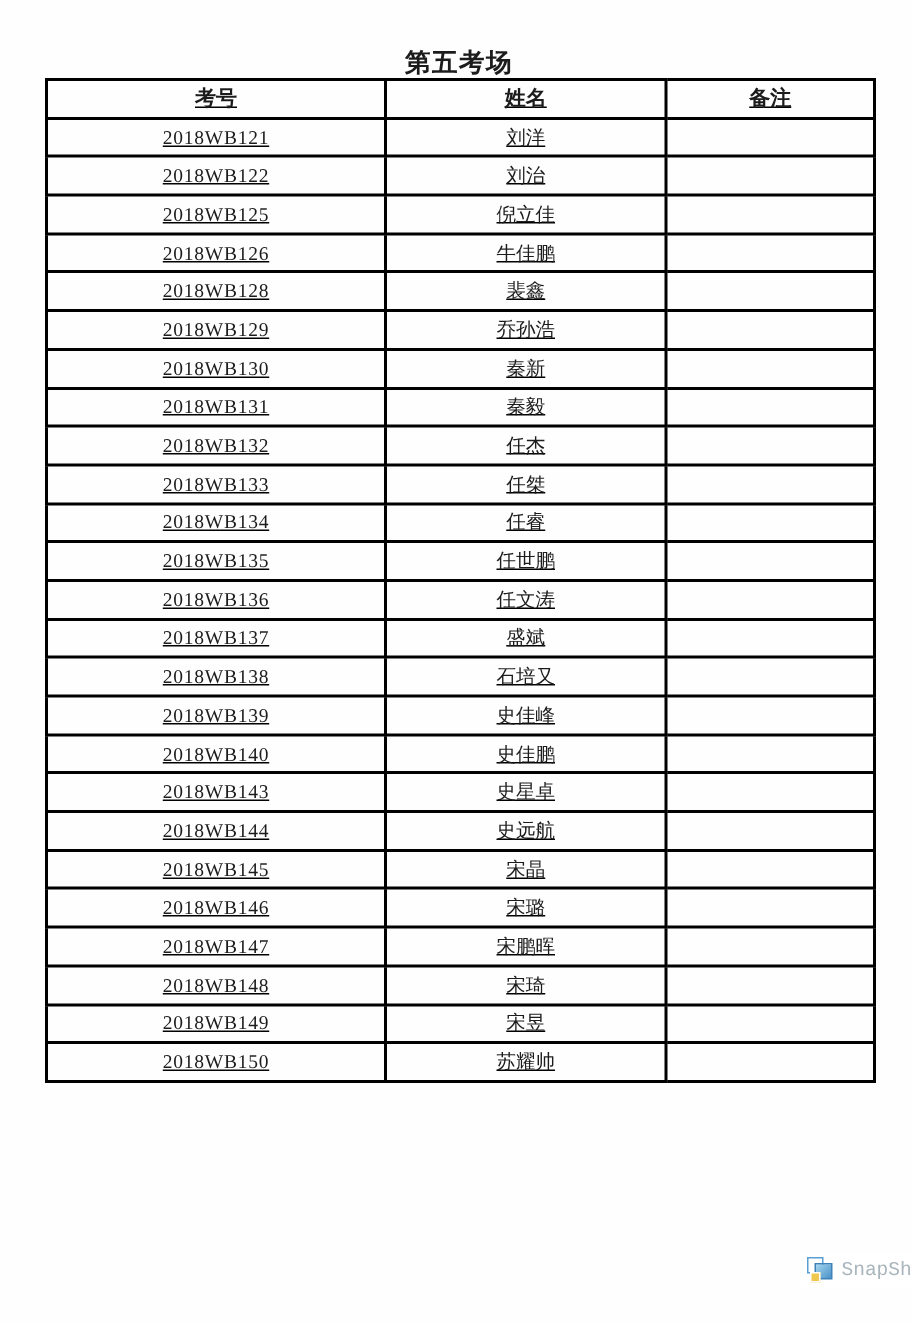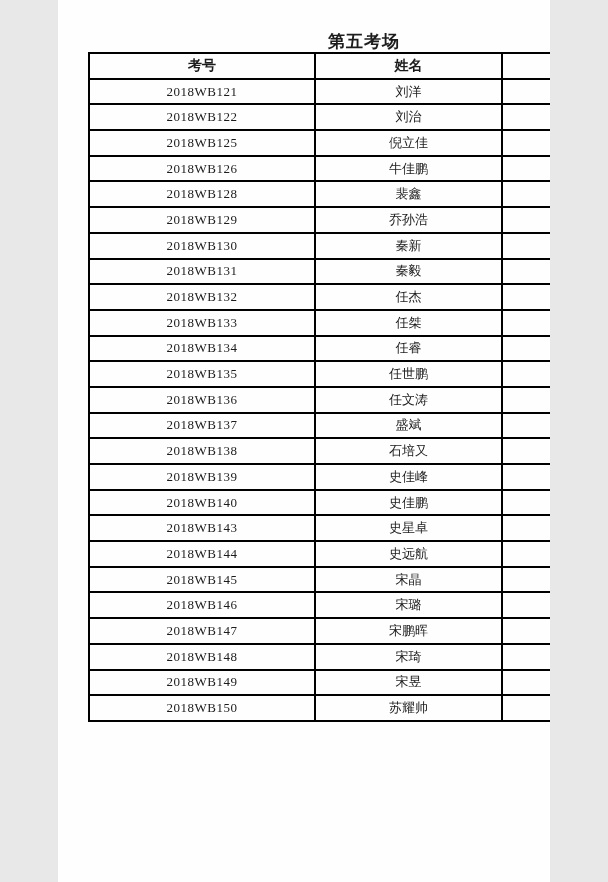--- a/index.html
+++ b/index.html
@@ -1,19 +1,19 @@
 <!DOCTYPE html>
 <html style="--page_bg: #fefefe; --text: #1c1c1c; --table_border: #000000; --snapshot_text: #a9b5bc; --snapshot_blue: #5a9fd4; --snapshot_yellow: #f0c84f;"><head>
 <meta charset="utf-8">
 <style>
   html, body { margin: 0; padding: 0; }
   body { background: #e8e8e8; }
   .page {
     position: relative;
-    width: 492px;
+    width: 608px;
     height: 882px;
     margin: 0 auto;
     background: var(--page_bg, #fefefe);
     font-family: "Liberation Serif", "DejaVu Serif", serif;
     overflow: hidden;
   }
   .title {
     position: absolute;
     top: 30px;
     left: 30px;
@@ -24,20 +24,21 @@
     color: var(--text, #1c1c1c);
     letter-spacing: 1px;
   }
   table.roster {
     position: absolute;
     left: 30px;
     top: 52px;
     width: 552px;
     border-collapse: collapse;
     table-layout: fixed;
+    text-decoration: underline;
   }
   table.roster th, table.roster td {
     border: 2px solid var(--table_border, #000000);
     text-align: center;
     vertical-align: middle;
     padding: 0;
     overflow: hidden;
     white-space: nowrap;
   }
   table.roster tr { height: 25.7px; }

